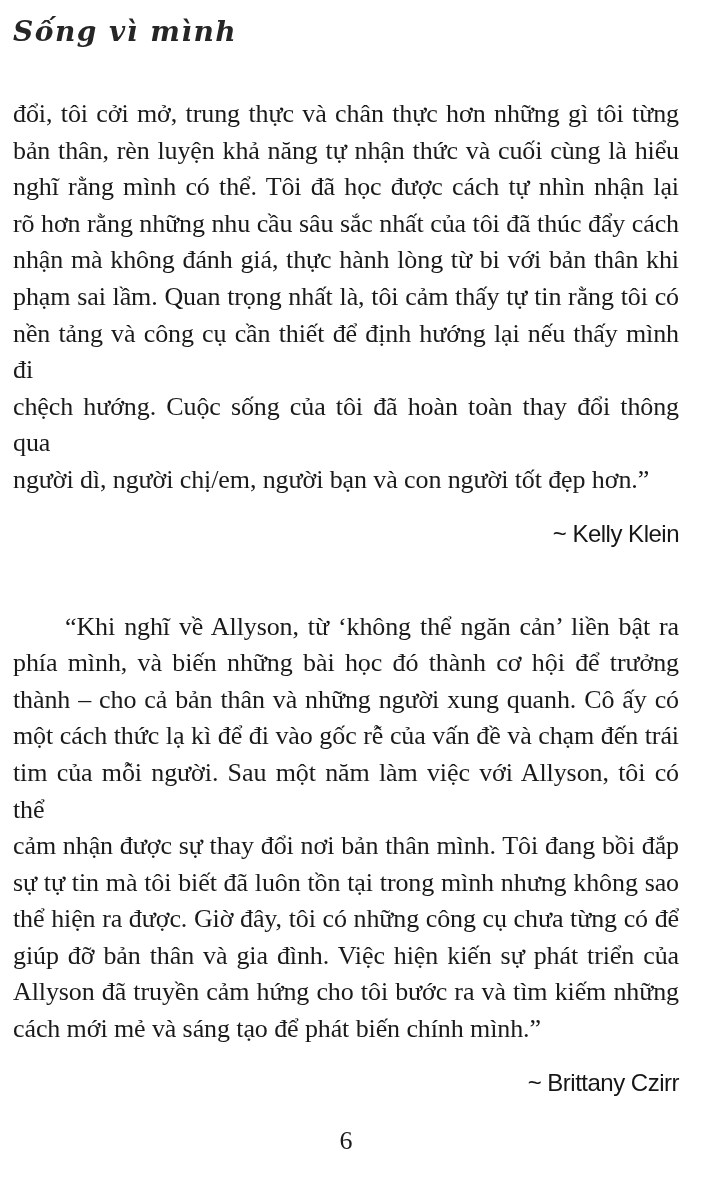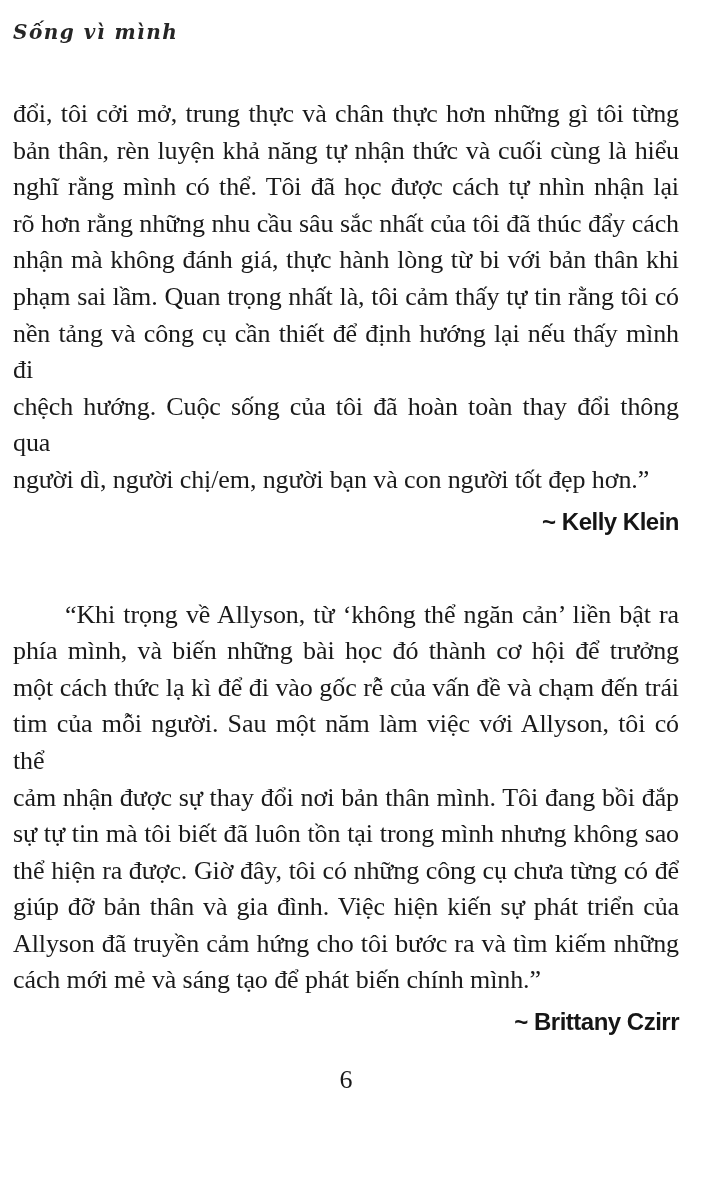--- a/index.html
+++ b/index.html
@@ -17,21 +17,21 @@
     overflow: hidden;
     box-sizing: border-box;
   }
   .content {
     padding: 14px 46px 0 13px; 
   }
   .running-header {
     font-family: "DejaVu Serif", serif;
     font-style: italic;
     font-weight: 600;
-    font-size: 20px;
+    font-size: 28px;
     letter-spacing: 1.5px;
     color: #262626;
     line-height: 36px;
   }
   .testimonial {
     margin: 0;
     padding: 0;
   }
   .testimonial-1 { margin-top: 46px; }
   .testimonial-2 { margin-top: 60px; }
@@ -45,25 +45,25 @@
     letter-spacing: -0.1px;
   }
   .t-line.indent {
     padding-left: 52px;
   }
   .t-line.last {
     text-align-last: left;
   }
   .attribution {
     font-family: "Liberation Sans", sans-serif;
-    font-weight: 700;
+    font-weight: 400;
     font-size: 24px;
     letter-spacing: -0.5px;
     text-align: right;
-    margin-top: 8px;
+    margin-top: 20px;
     line-height: 30px;
     color: #161616;
   }
   .page-number {
     margin-top: 28px;
     text-align: center;
     font-size: 26px;
     line-height: 30px;
     color: #1a1a1a;
   }
@@ -83,22 +83,23 @@
       <div class="t-line">rõ hơn rằng những nhu cầu sâu sắc nhất của tôi đã thúc đẩy cách</div>
       <div class="t-line">nhận mà không đánh giá, thực hành lòng từ bi với bản thân khi</div>
       <div class="t-line">phạm sai lầm. Quan trọng nhất là, tôi cảm thấy tự tin rằng tôi có</div>
       <div class="t-line">nền tảng và công cụ cần thiết để định hướng lại nếu thấy mình đi</div>
       <div class="t-line">chệch hướng. Cuộc sống của tôi đã hoàn toàn thay đổi thông qua</div>
       <div class="t-line last">người dì, người chị/em, người bạn và con người tốt đẹp hơn.”</div>
       <div class="attribution">~ Kelly Klein</div>
     </div>
 
     <div class="testimonial testimonial-2">
-      <div class="t-line indent">“Khi trọng về Allyson, từ ‘không thể ngăn cản’ liền bật ra</div>
+      <div class="t-line indent">“Khi nghĩ về Allyson, từ ‘không thể ngăn cản’ liền bật ra</div>
       <div class="t-line">phía mình, và biến những bài học đó thành cơ hội để trưởng</div>
+      <div class="t-line">thành – cho cả bản thân và những người xung quanh. Cô ấy có</div>
       <div class="t-line">một cách thức lạ kì để đi vào gốc rễ của vấn đề và chạm đến trái</div>
       <div class="t-line">tim của mỗi người. Sau một năm làm việc với Allyson, tôi có thể</div>
       <div class="t-line">cảm nhận được sự thay đổi nơi bản thân mình. Tôi đang bồi đắp</div>
       <div class="t-line">sự tự tin mà tôi biết đã luôn tồn tại trong mình nhưng không sao</div>
       <div class="t-line">thể hiện ra được. Giờ đây, tôi có những công cụ chưa từng có để</div>
       <div class="t-line">giúp đỡ bản thân và gia đình. Việc hiện kiến sự phát triển của</div>
       <div class="t-line">Allyson đã truyền cảm hứng cho tôi bước ra và tìm kiếm những</div>
       <div class="t-line last">cách mới mẻ và sáng tạo để phát biến chính mình.”</div>
       <div class="attribution">~ Brittany Czirr</div>
     </div>

